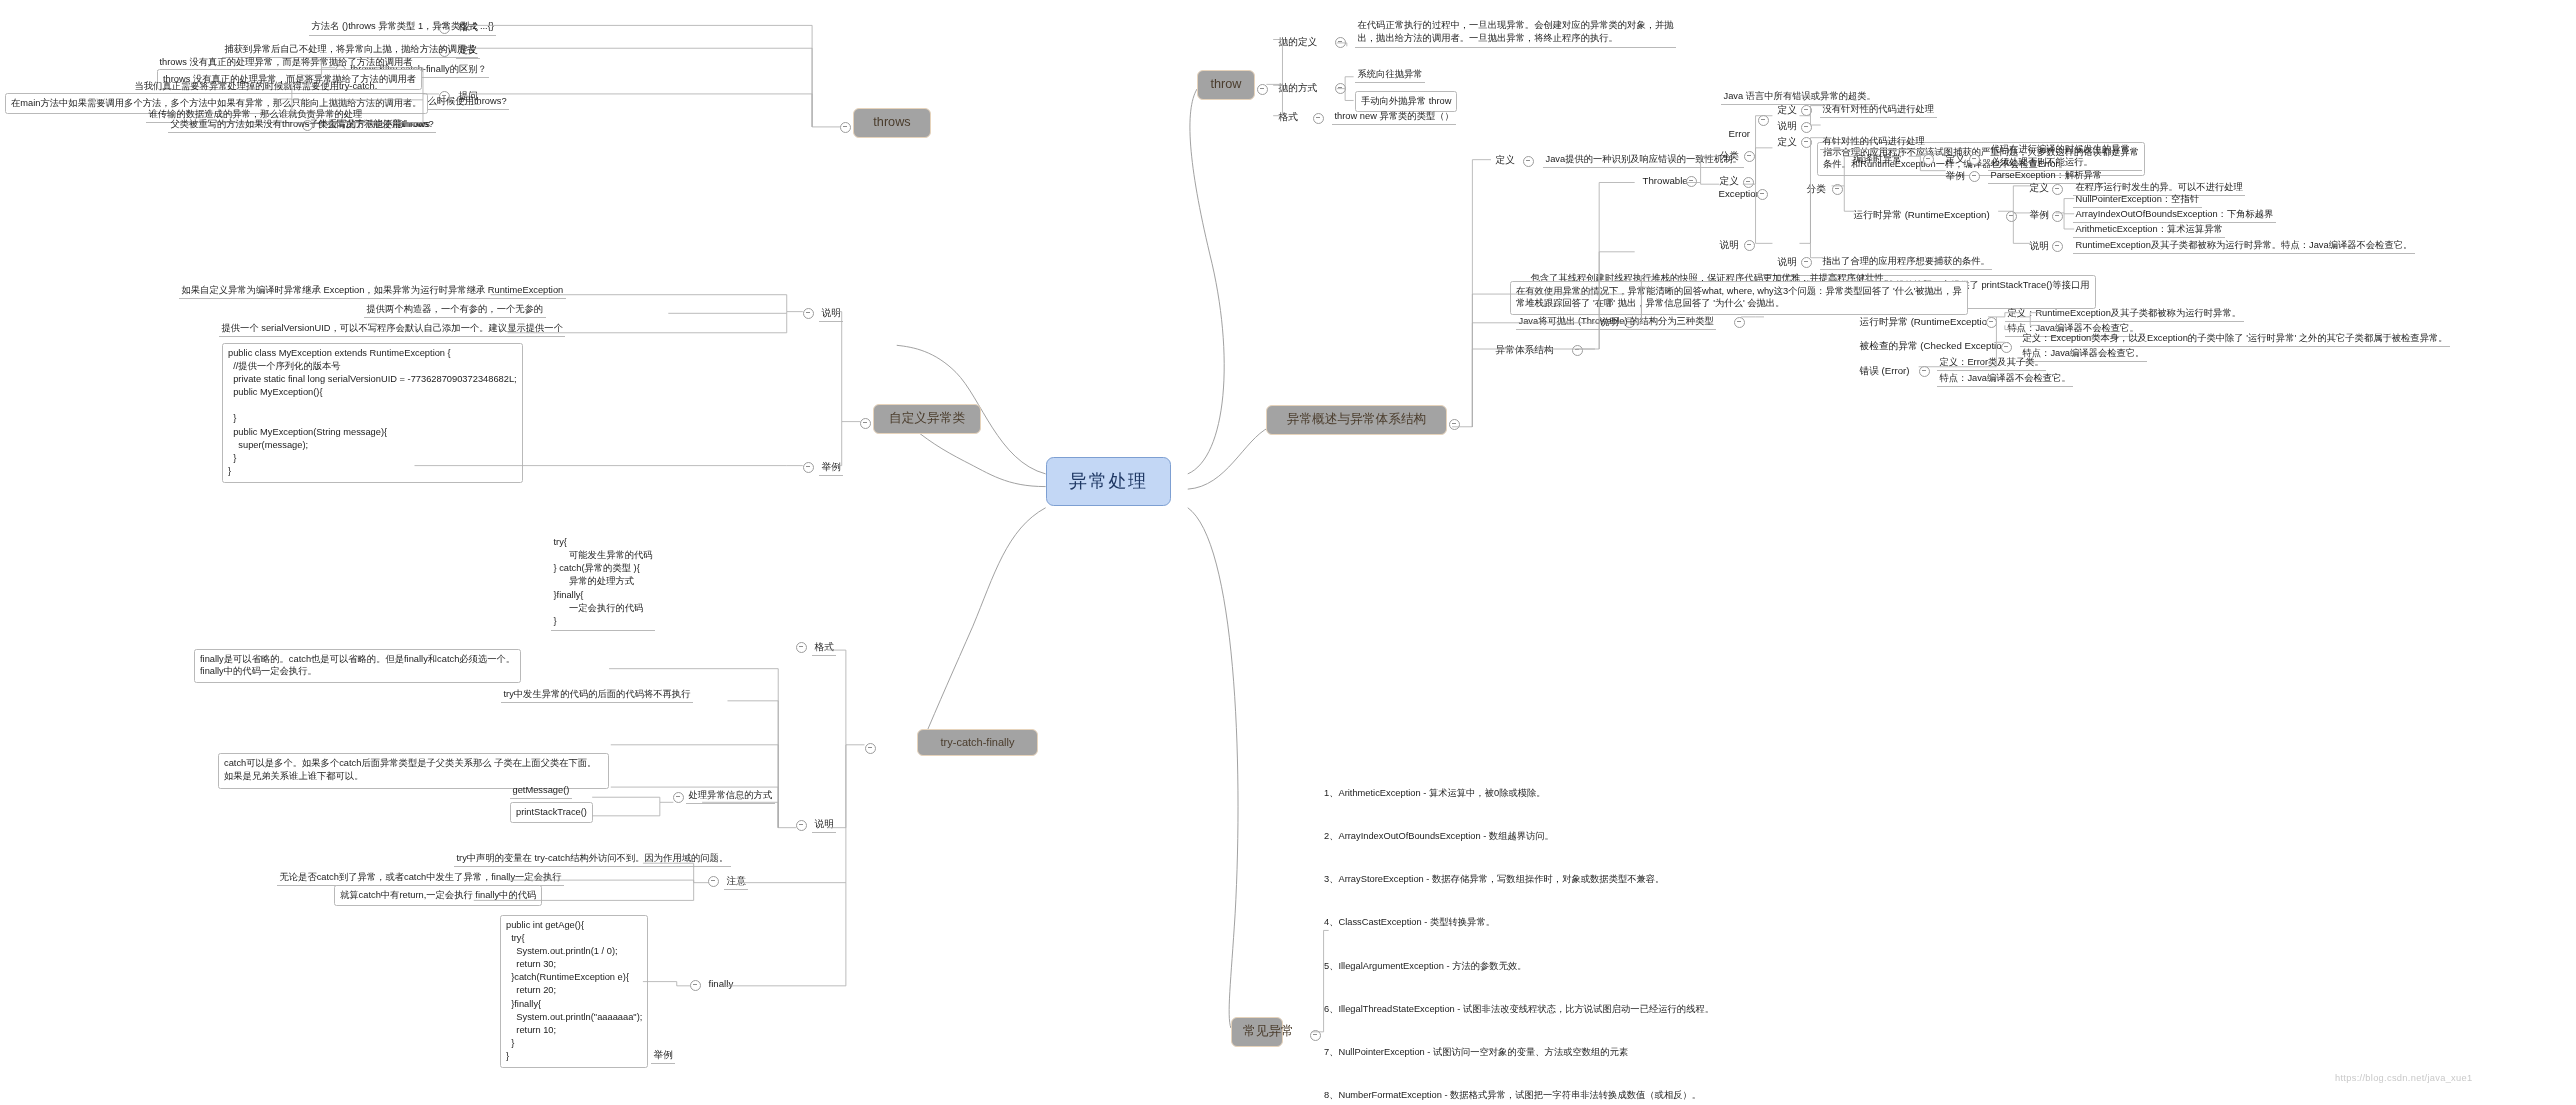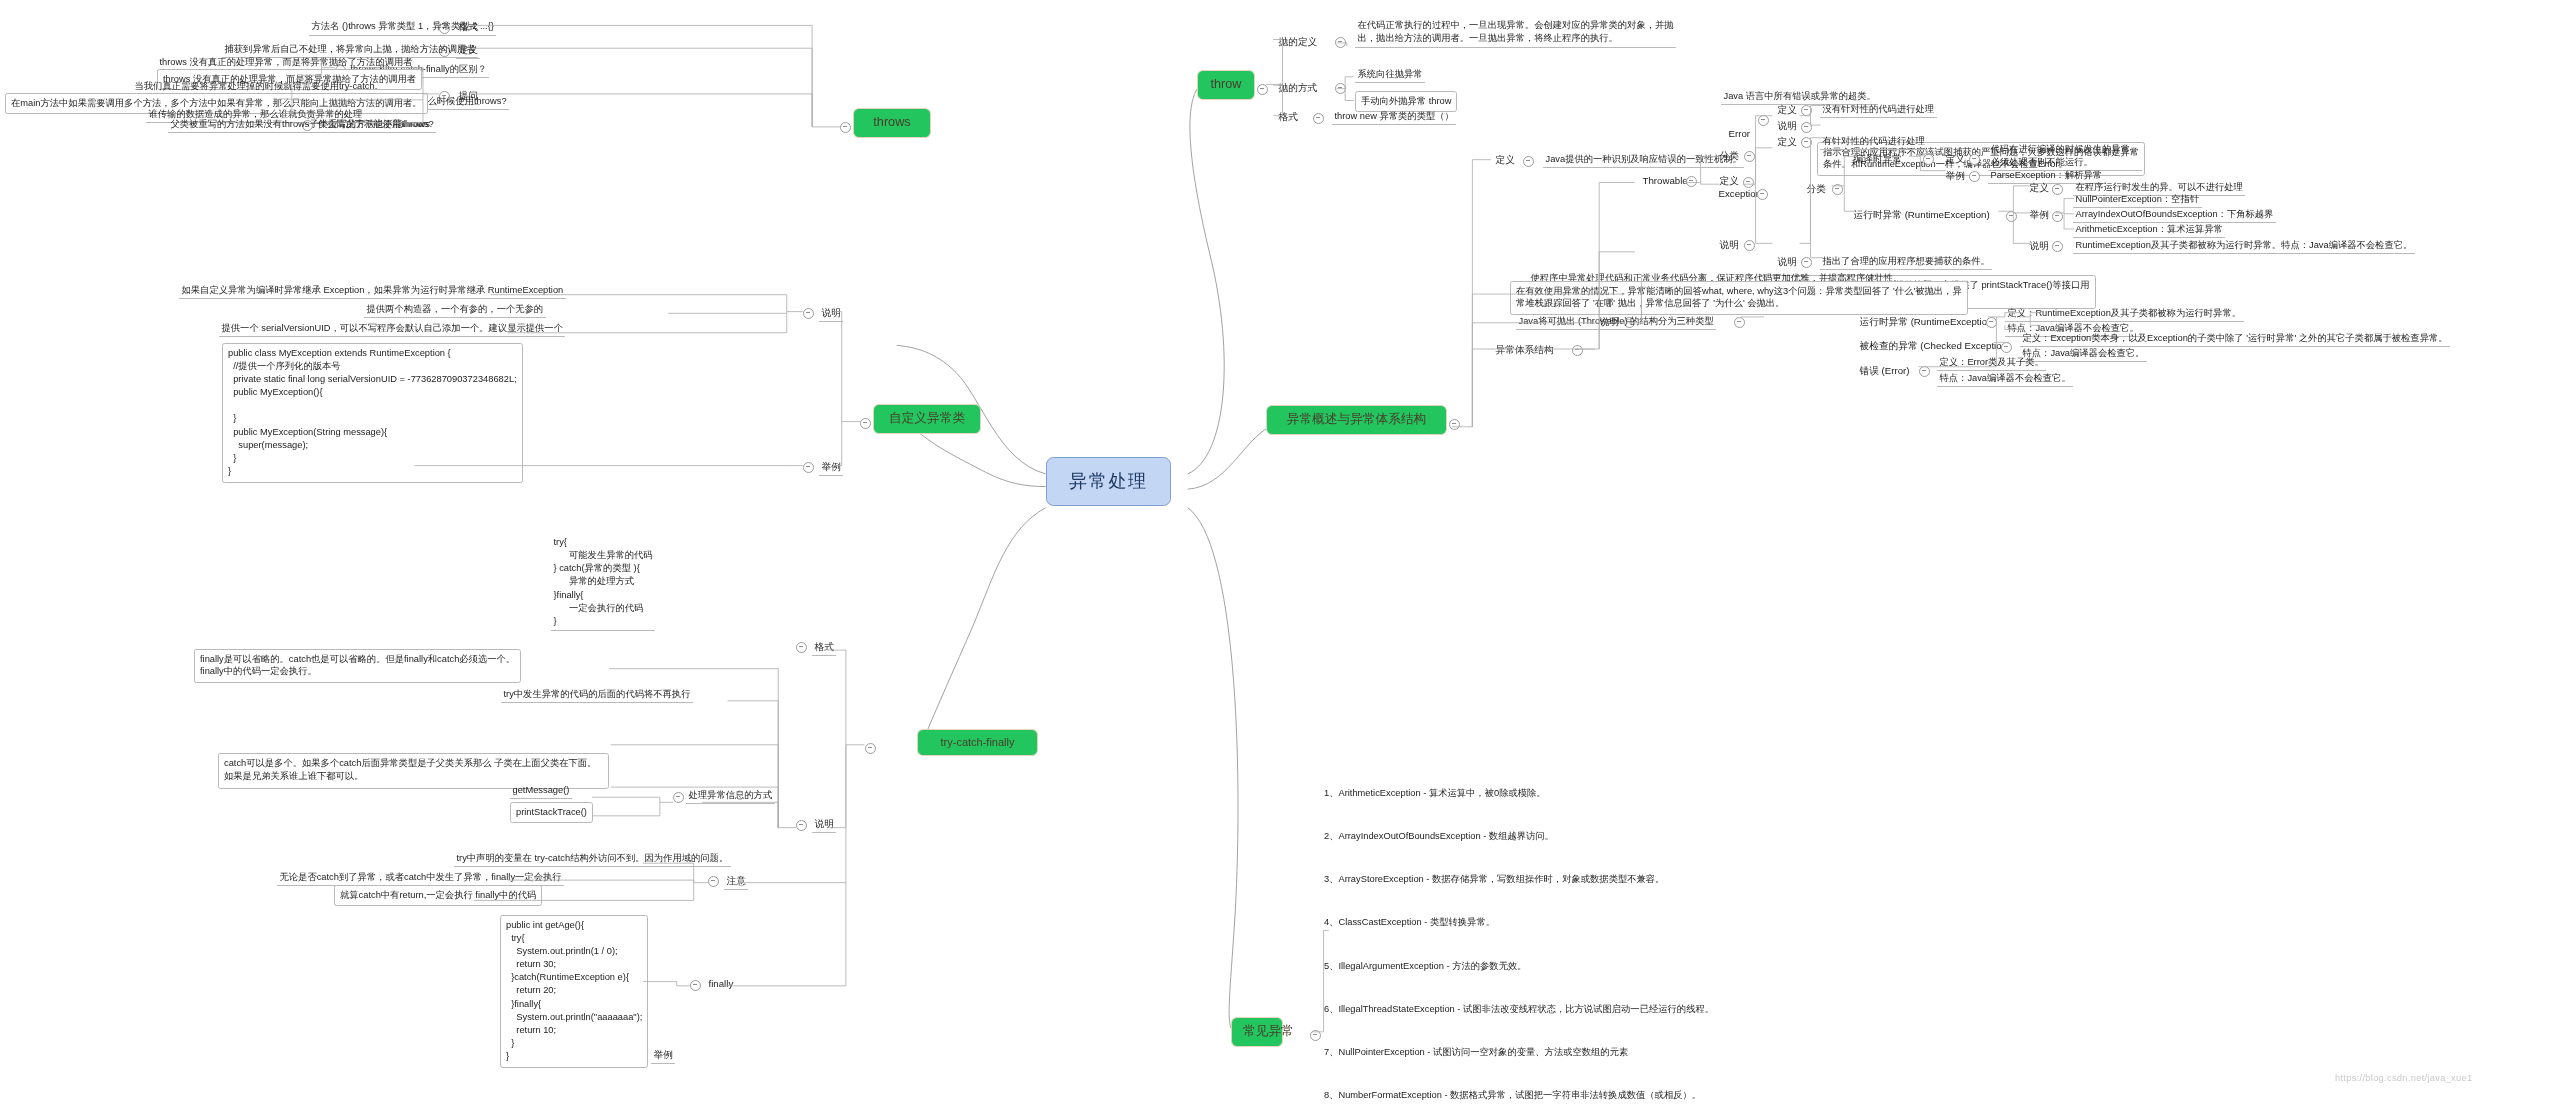--- a/index.html
+++ b/index.html
@@ -51,21 +51,21 @@
   
   .lbl{
     font-size:9.7px;
     color:#1b1b1b;
     padding:0.8px 2.5px 1.7px 2.5px;
     border-bottom:0.8px solid #b9b9b9;
   }
   .lbl.nb{border-bottom:none;}
   
   .pill{
-    background:#22c55e;
+    background:#a3a3a3;
     border:0.8px solid #e6d3bb;
     border-radius:6px;
     padding:5px 11px;
     font-size:12.7px;
     color:#4a3c2c;
     text-align:center;
   }
   
   .root{
     background:#c3d7f5;
@@ -367,21 +367,21 @@
   <div class="tog" style="left:1801px;top:257px;"></div>
   <div class="nd t" style="left:1820px;top:254px;">指出了合理的应用程序想要捕获的条件。</div>
 
   <div class="nd lbl nb" style="left:1717px;top:237px;">说明</div>
   <div class="tog" style="left:1744px;top:240px;"></div>
   <div class="nd bx" style="left:1759px;top:275px;">包含了其线程创建时线程执行堆栈的快照，它提供了 printStackTrace()等接口用
 于获取堆栈跟踪数据等信息。</div>
 
   <div class="nd lbl nb" style="left:1597px;top:284px;">作用</div>
   <div class="tog" style="left:1624px;top:288px;"></div>
-  <div class="nd t" style="left:1528px;top:271px;">使程序中异常处理代码和正常业务代码分离，保证程序代码更加优雅，并提高程序健壮性。</div>
+  <div class="nd t" style="left:1528px;top:271px;">包含了其线程创建时线程执行堆栈的快照，保证程序代码更加优雅，并提高程序健壮性。</div>
   <div class="nd bx" style="left:1510px;top:281px;">在有效使用异常的情况下，异常能清晰的回答what, where, why这3个问题：异常类型回答了 '什么'被抛出，异
 常堆栈跟踪回答了 '在哪' 抛出，异常信息回答了 '为什么' 会抛出。</div>
 
   <div class="nd lbl nb" style="left:1597px;top:314px;">说明</div>
   <div class="tog" style="left:1624px;top:317px;"></div>
   <div class="nd t" style="left:1516px;top:314px;">Java将可抛出 (Throwable) 的结构分为三种类型</div>
   <div class="tog" style="left:1734px;top:317px;"></div>
 
   <div class="nd lbl nb" style="left:1857px;top:314px;">运行时异常 (RuntimeException)</div>
   <div class="tog" style="left:1986px;top:317px;"></div>

